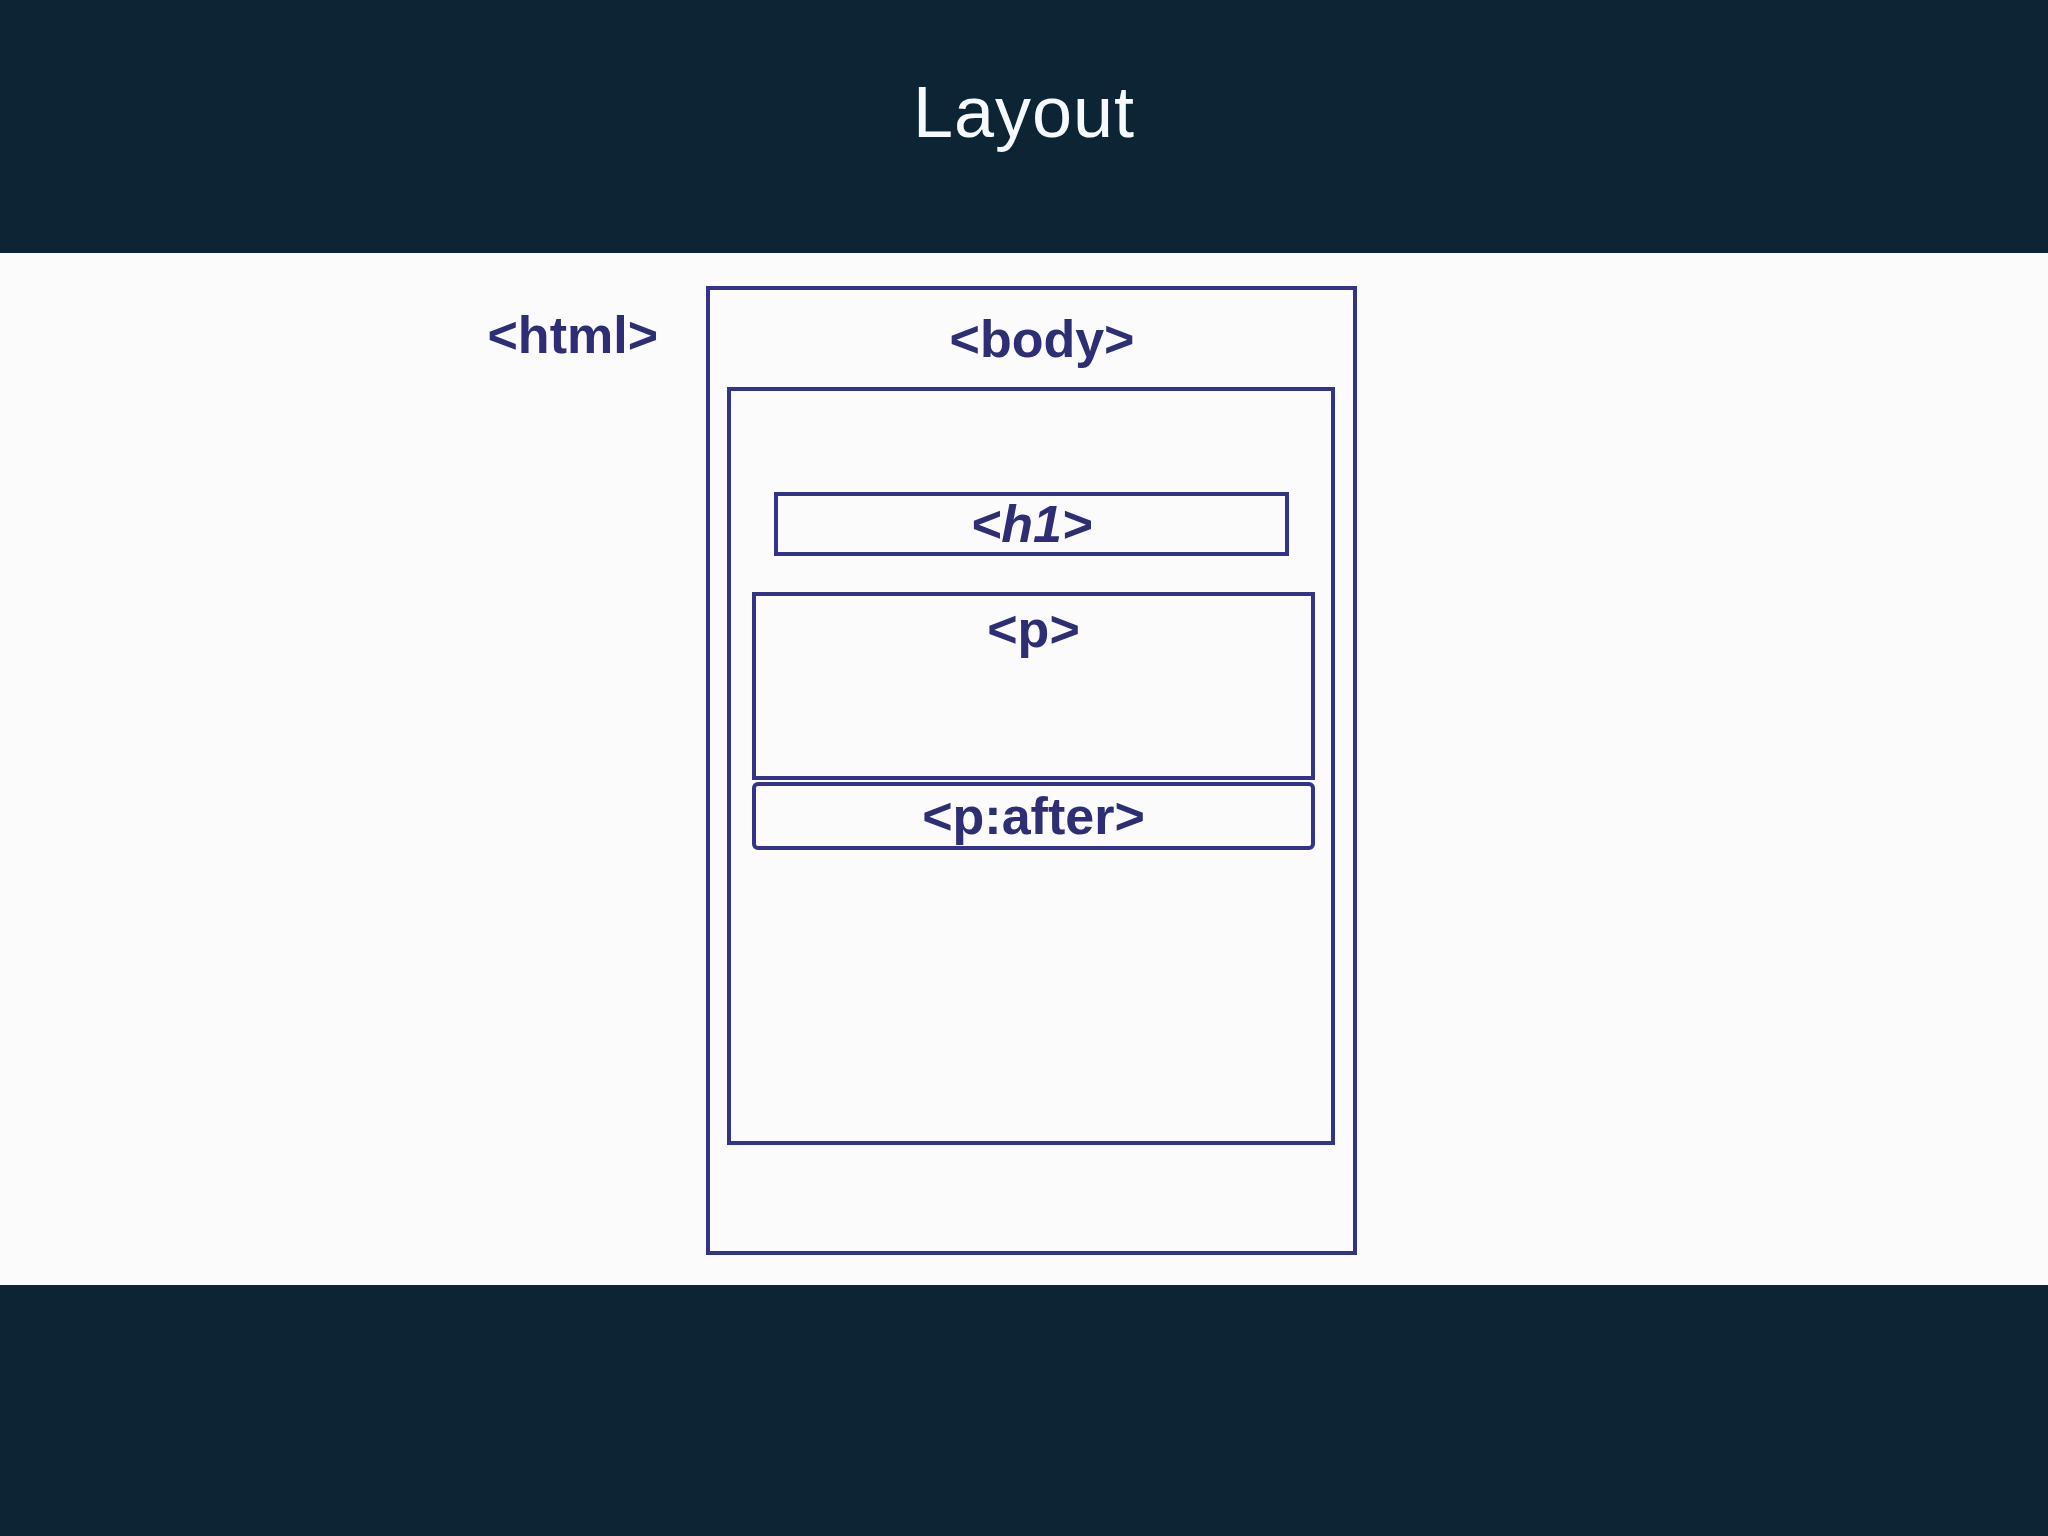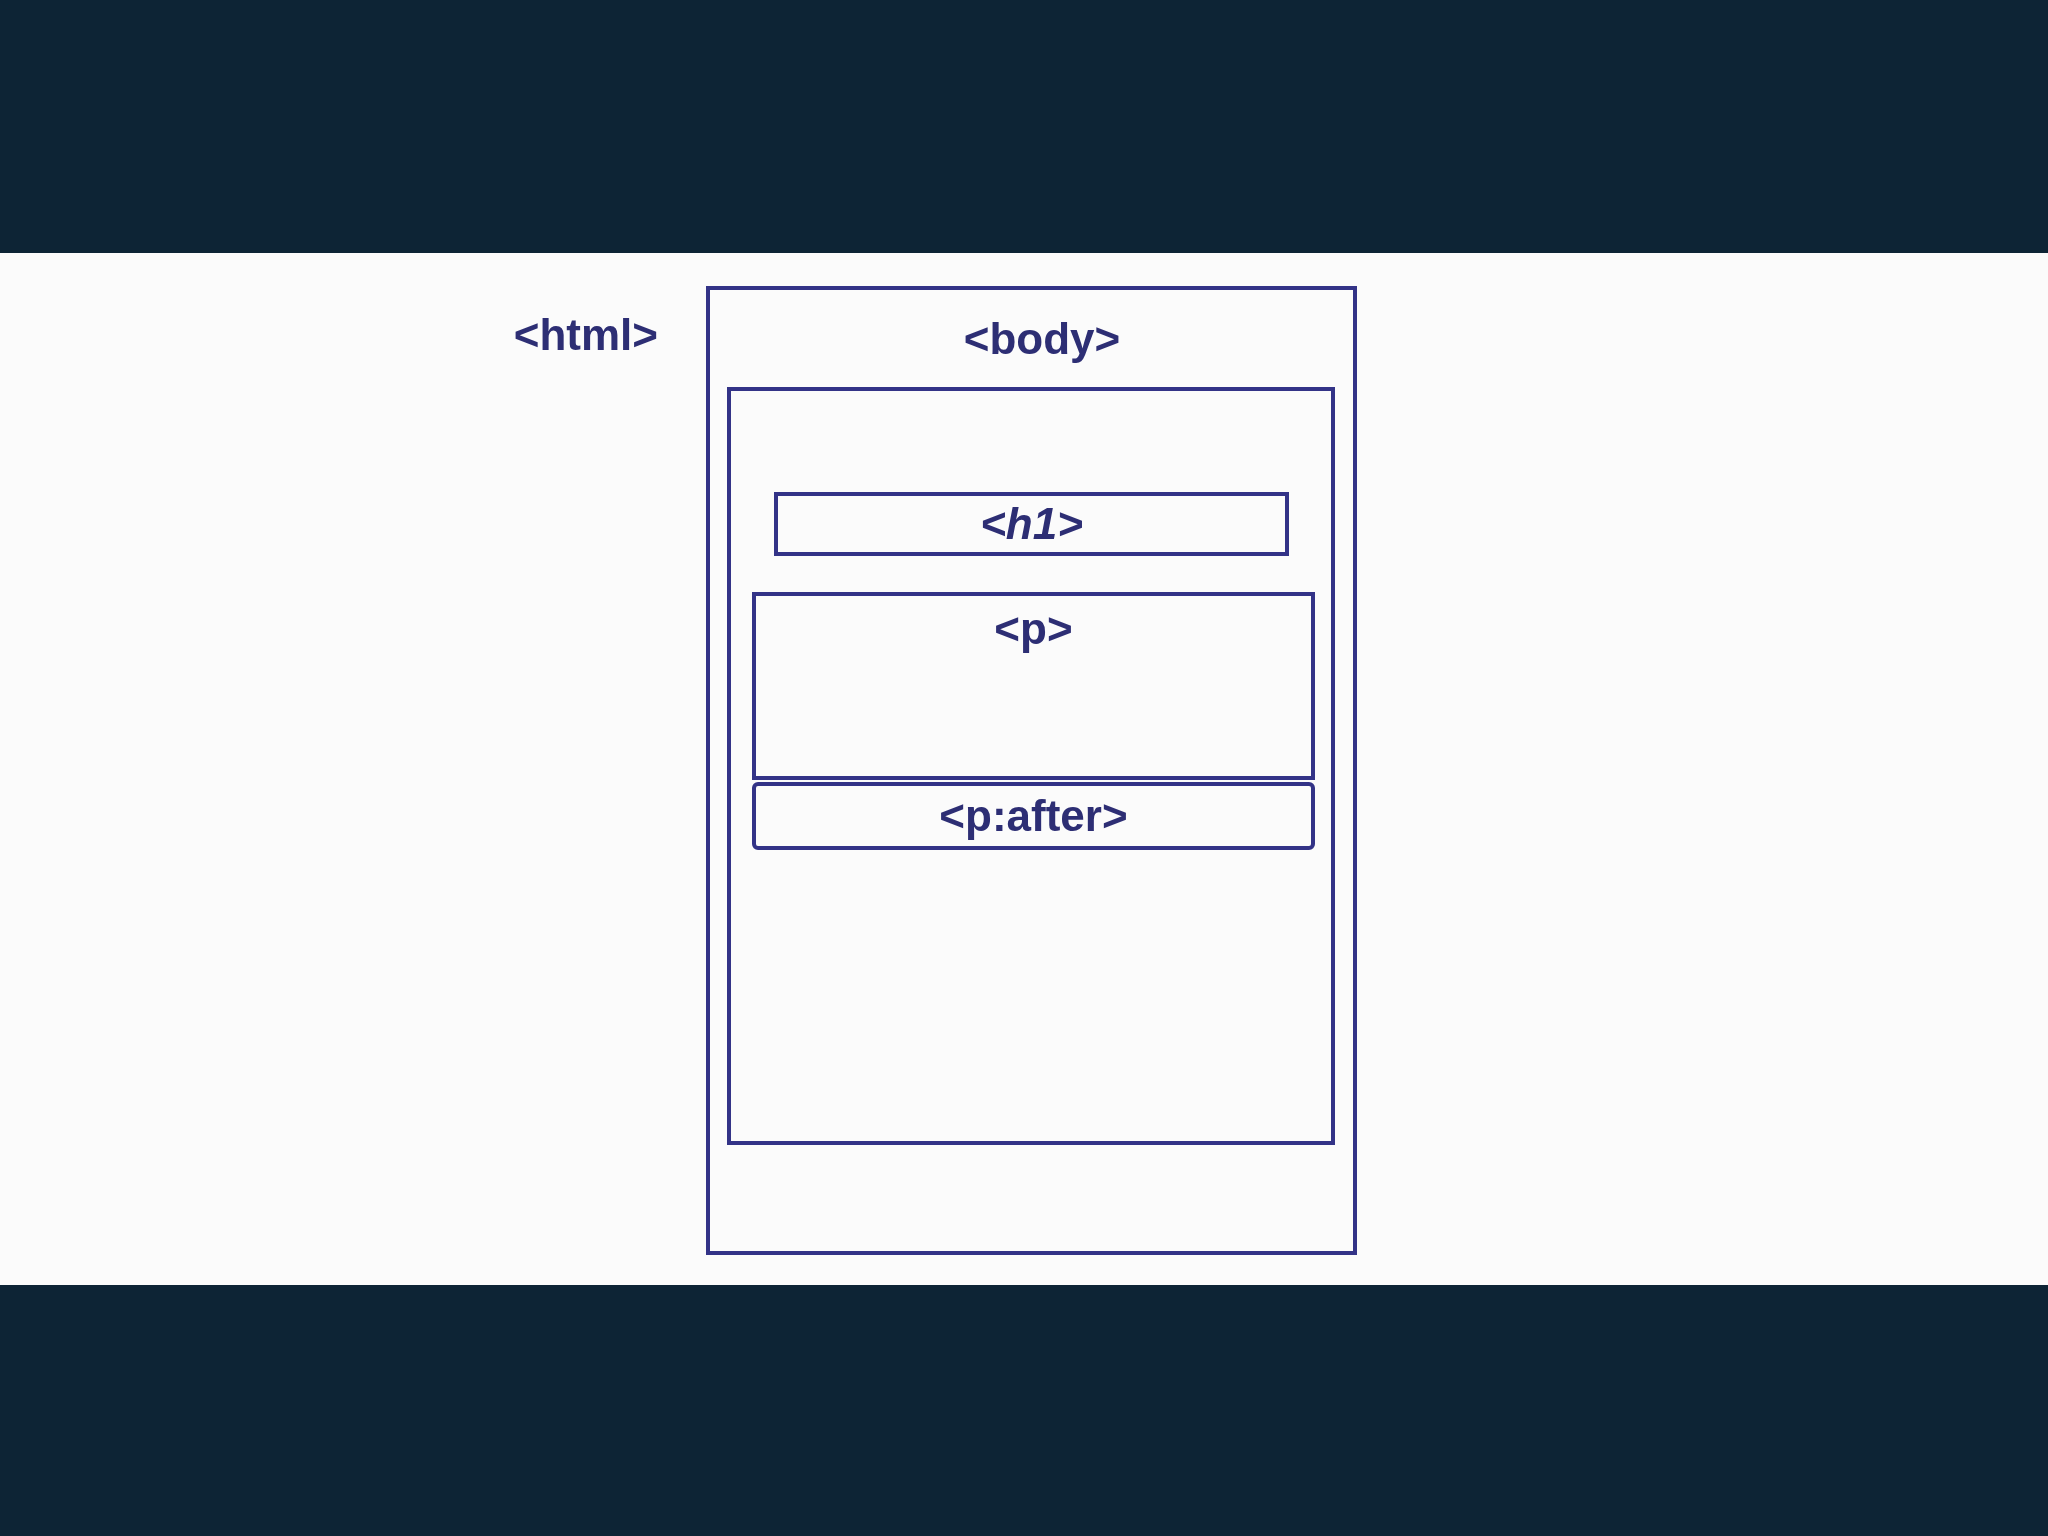--- a/index.html
+++ b/index.html
@@ -22,21 +22,21 @@
   .band.bottom{top:1285px;height:251px;}
   .slide-title{
     position:absolute;left:0;top:66px;width:2048px;
     text-align:center;
     font-size:72px;font-weight:300;line-height:92px;
     color:var(--title-text);
     letter-spacing:1px;
   }
   .tag{
     color:var(--tag-text);
-    font-size:44px;font-weight:600;line-height:50px;
+    font-size:52px;font-weight:600;line-height:50px;
     white-space:nowrap;
   }
   .html-label{
     position:absolute;left:458px;top:310px;width:200px;
     text-align:right;
   }
   .dbox{
     position:absolute;
     border:4px solid var(--box-border);
     box-sizing:border-box;
@@ -51,20 +51,21 @@
   .box-label-top.tight{padding-top:6px;}
   .box-label-top.mid{padding-top:8px;}
 </style>
 </head>
 <body>
 
 <div class="stage">
 
   <div class="band top"></div>
 
+  <div class="slide-title">Layout</div>
 
   <div class="tag html-label">&lt;html&gt;</div>
 
   <div class="dbox box-body">
     <span class="tag box-label-top">&lt;body&gt;</span>
 
     <div class="dbox box-section">
 
       <div class="dbox box-h1">
         <span class="tag">&lt;h1&gt;</span>

